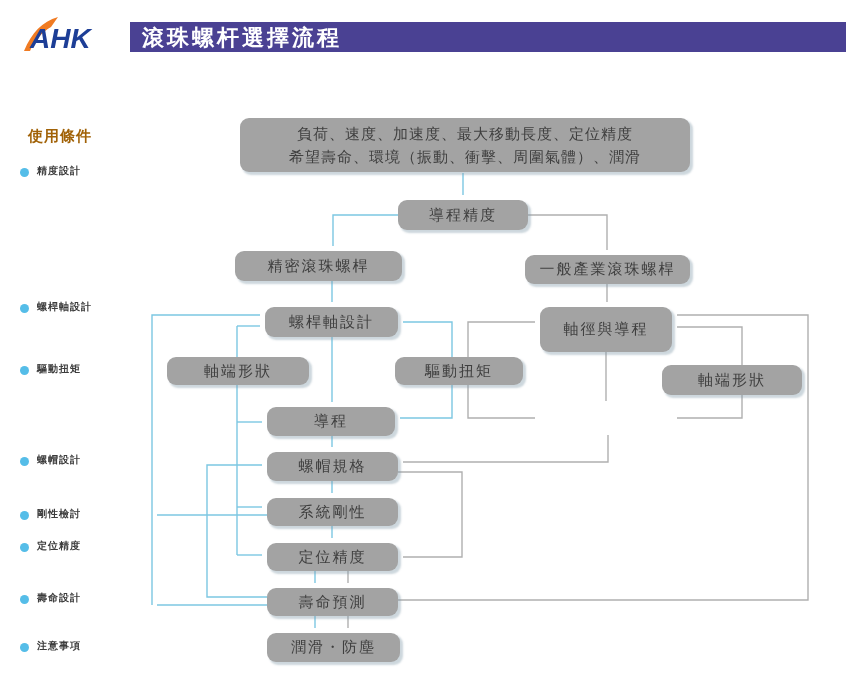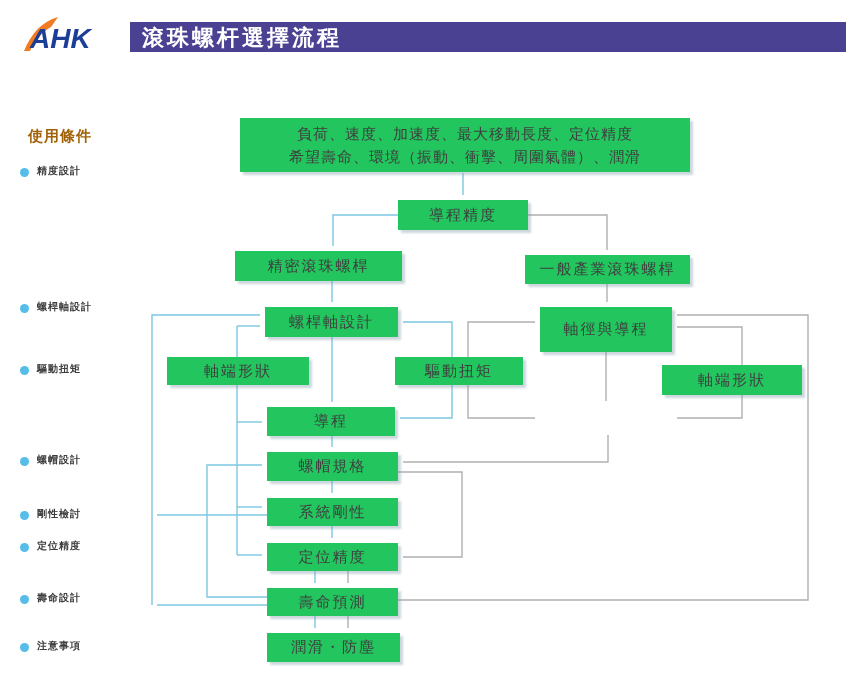--- a/index.html
+++ b/index.html
@@ -22,21 +22,21 @@
   .side-item{
     position:absolute;left:20px;color:#3c3c3c;font-size:10px;font-weight:bold;
     letter-spacing:1px;padding-left:17px;
   }
   .side-item::before{
     content:"";position:absolute;left:0;top:4px;width:9px;height:9px;border-radius:50%;
     background:#55bde8;
   }
   
   .node{
-    position:absolute;background:#22c55e;border-radius:0;
+    position:absolute;background:#a3a3a3;border-radius:9px;
     box-shadow:2.5px 2.5px 2px rgba(130,155,170,.4);
     display:flex;align-items:center;justify-content:center;
     color:#3f3f3f;font-size:15px;font-weight:500;letter-spacing:2px;
     z-index:2;box-sizing:border-box;
   }
   .node.multi{flex-direction:column;letter-spacing:1px;line-height:23px;}
   
   .wires{position:absolute;left:0;top:0;width:854px;height:684px;z-index:1;}
   .wires path{fill:none;stroke-width:1.4px;}
   .wire-blue{stroke:#7cc7e2;}

